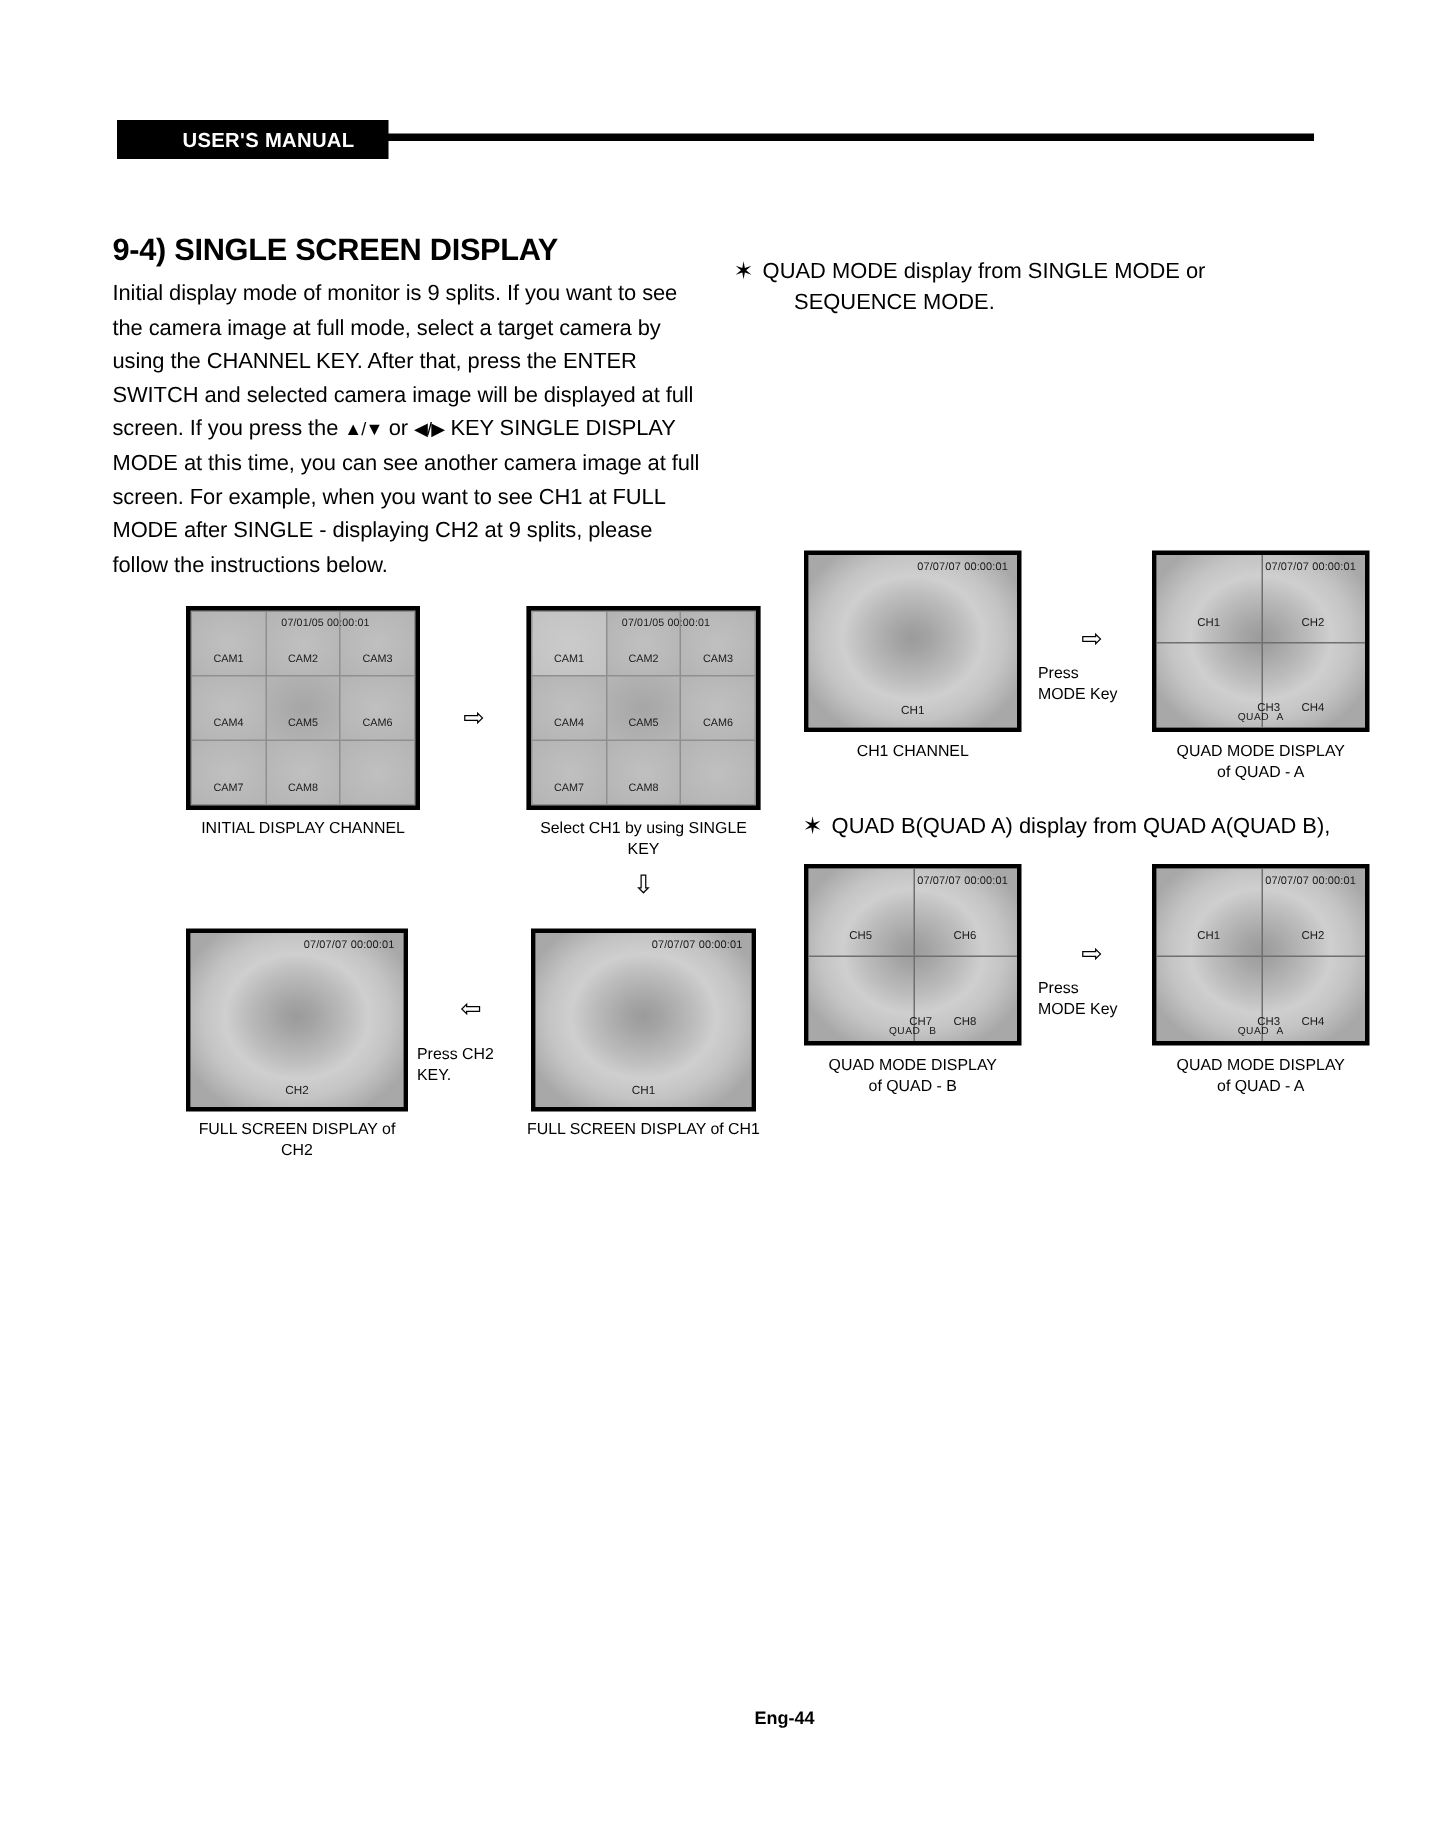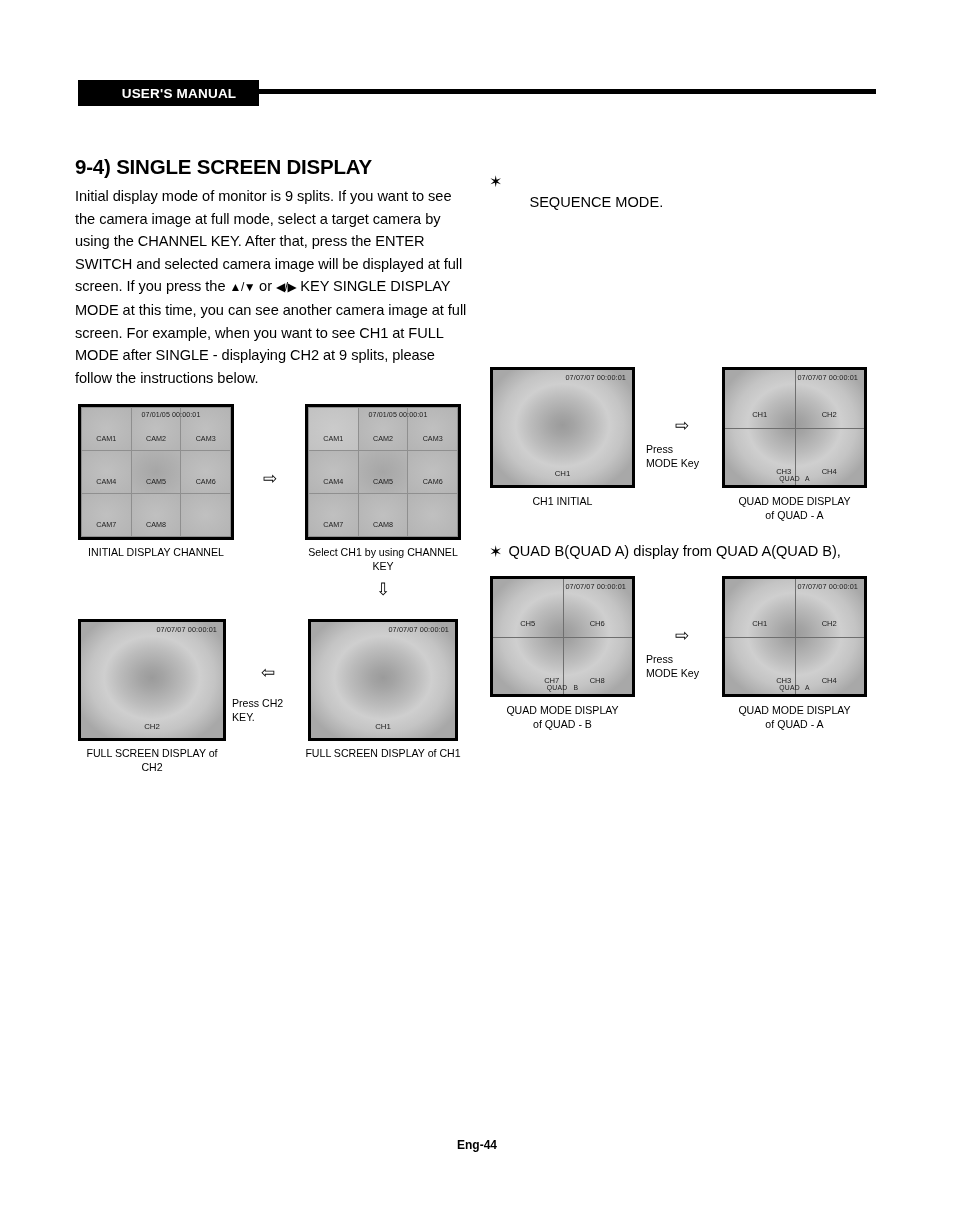--- a/index.html
+++ b/index.html
@@ -148,21 +148,21 @@
     color: #1a1a1a;
   }
   .quad-cell span {
     position: absolute;
     left: 0; right: 0;
     bottom: 9px;
     text-align: center;
   }
   .qc-tl { left: 0; top: 0; }
   .qc-tr { left: 50%; top: 0; }
-  .qc-bl { left: 0; top: 50%; padding-left: 48px; }
+  .qc-bl { left: 16px; top: 50%; padding-left: 48px; }
   .qc-br { left: 50%; top: 50%; }
 
   .quad-mode-tag {
     position: absolute;
     left: 50%;
     bottom: 3px;
     transform: translateX(-50%);
     font-size: 6.8px;
     color: #1a1a1a;
     white-space: nowrap;
@@ -230,21 +230,21 @@
     font-size: 10.6px;
     line-height: 13.6px;
     text-align: left;
   }
   .blockarrow {
     font-size: 17px;
     line-height: 17px;
     text-align: center;
   }
 
-  .abs { position: absolute; }
+  .abs { position: absolute; margin-left: 46px; }
 </style>
 </head>
 <body>
 
 <div class="header-bar">
   <div class="header-tag">USER'S MANUAL</div>
   <div class="header-rule"></div>
 </div>
 
 <div class="col-left">
@@ -310,21 +310,21 @@
       <span>CAM7</span>
     </div>
   <div class="nine-cell">
       <span>CAM8</span>
     </div>
   <div class="nine-cell">
       <span></span>
     </div>
 </div>
 <div class="caption abs" style="left:305px; top:546px; width:156px;">
-  <div>Select CH1 by using CHANNEL</div>
+  <div>Select CH1 by using SINGLE</div>
   <div>KEY</div>
 </div>
 <div class="blockarrow abs" style="left:305px; top:581px; width:156px;">⇩</div>
 
 <div class="panel abs" style="left:78px; top:619px; width:148px; height:122px;">
   <div class="panel-ts">07/07/07  00:00:01</div>
   <div class="panel-label">CH2</div>
 </div>
 <div class="caption abs" style="left:70px; top:747px; width:164px;">
   <div>FULL SCREEN DISPLAY of</div>
@@ -343,31 +343,31 @@
 </div>
 <div class="caption abs" style="left:295px; top:747px; width:176px;">FULL SCREEN DISPLAY of CH1</div>
 
 <div class="col-right">
 
   <div style="height:16px"></div>
 
   <div class="bullet-line">
     <span class="bullet-star">✶</span>
     <span class="bullet-body">
-      <br>
+      <span>QUAD MODE display from SINGLE MODE or</span><br>
       <span class="bullet-indent" style="display:inline-block">SEQUENCE MODE.</span>
     </span>
   </div>
 </div>
 
 <div class="panel abs" style="left:490px; top:367px; width:145px; height:121px;">
   <div class="panel-ts">07/07/07  00:00:01</div>
   <div class="panel-label">CH1</div>
 </div>
-<div class="caption abs" style="left:490px; top:495px; width:145px;">CH1 INITIAL</div>
+<div class="caption abs" style="left:490px; top:495px; width:145px;">CH1 CHANNEL</div>
 
 <div class="blockarrow abs" style="left:648px; top:417px; width:68px;">⇨</div>
 <div class="step-text abs" style="left:646px; top:443px; width:72px;">
   <div>Press</div>
   <div>MODE Key</div>
 </div>
 
 <div class="panel abs" style="left:722px; top:367px; width:145px; height:121px;">
   <div class="quad-lines">
     <div class="v"></div>

